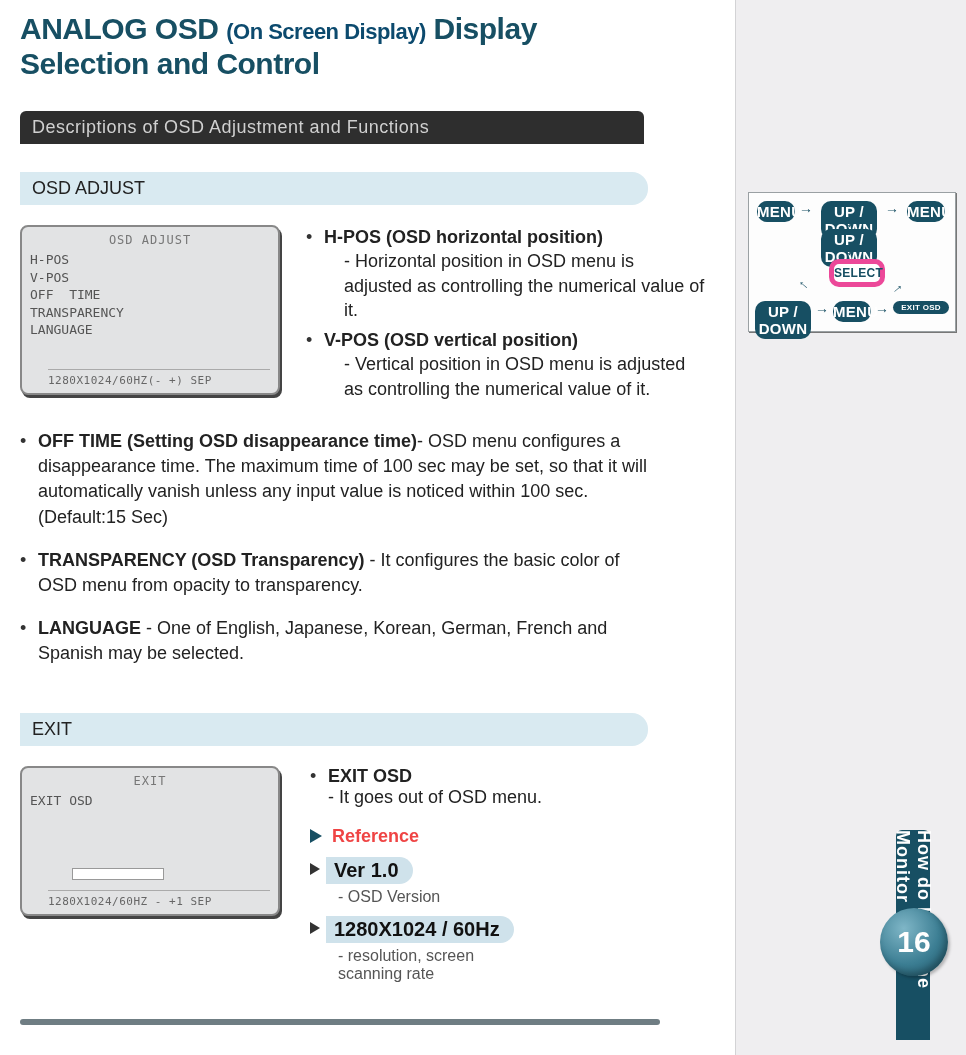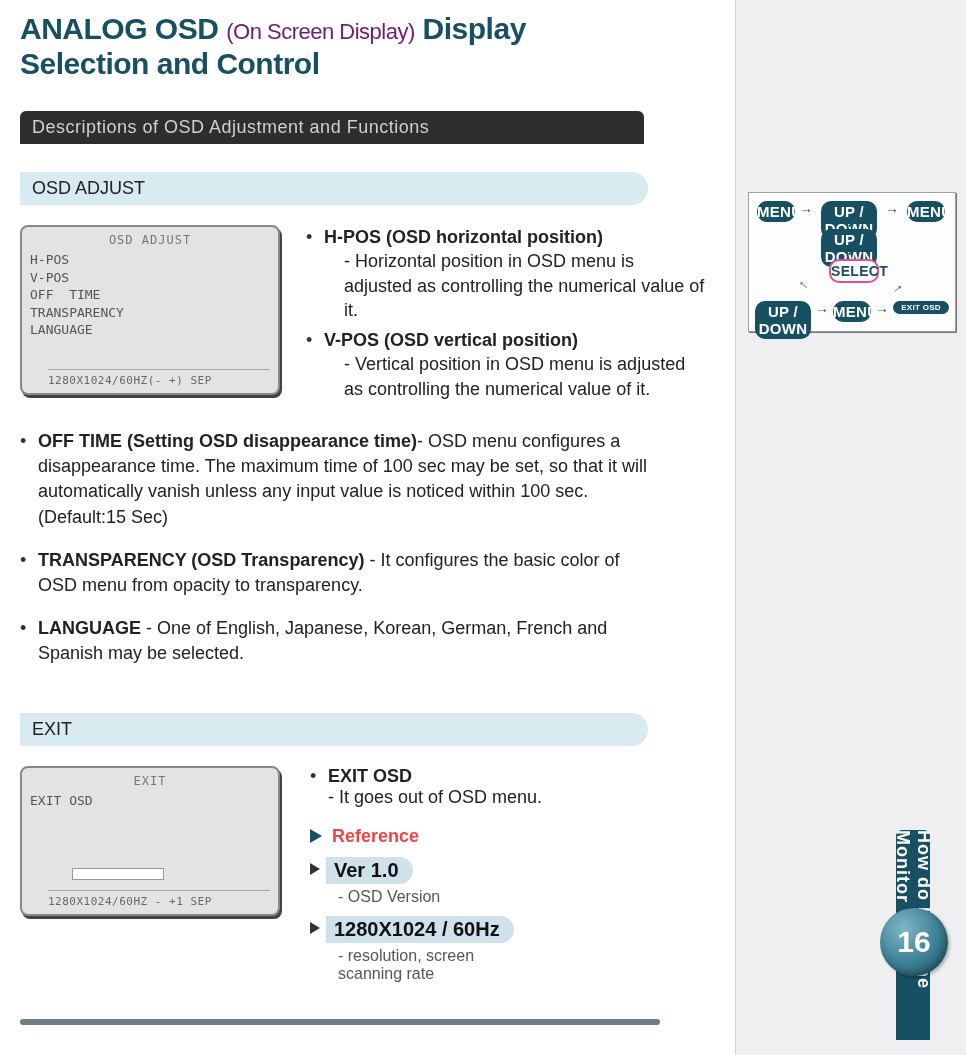--- a/index.html
+++ b/index.html
@@ -1,19 +1,19 @@
 <!DOCTYPE html>
 <html><head>
 <meta charset="utf-8">
 <style>
   html,body{margin:0;padding:0;width:966px;height:1055px;background:#fff;font-family:Arial,Helvetica,sans-serif;color:#222;}
   .page{position:relative;width:966px;height:1055px;}
   .main{position:absolute;left:20px;top:0;width:700px;}
   .title{font-size:30px;font-weight:bold;color:#174f63;line-height:1.15;margin:12px 0 30px 0;letter-spacing:-0.5px;}
-  .title .sub{font-size:22px;font-weight:normal;color:#701a75;}
+  .title .sub{font-size:22px;font-weight:bold;color:#0c4a6e;}
   .dark-bar{background:#2e2e2e;color:#d0d0d0;font-size:18px;padding:6px 12px;width:600px;border-radius:6px 6px 0 0;letter-spacing:0.5px;font-family:Verdana,Geneva,sans-serif;}
   .section-bar{display:inline-block;background:#d9eaf1;color:#222;font-size:18px;padding:6px 16px 6px 12px;width:600px;margin-top:28px;border-radius:0 16px 16px 0;}
   .row1{display:flex;align-items:flex-start;margin-top:20px;}
   .osd-box{width:260px;height:170px;background:#e2e3e4;border:2px solid #888;border-radius:8px;box-shadow:2px 3px 0 #444;font-family:monospace;font-size:13px;color:#555;padding:6px 8px 4px 8px;box-sizing:border-box;position:relative;}
   .osd-box .titlebar{text-align:center;font-size:12px;letter-spacing:1px;margin-bottom:4px;color:#777;}
   .osd-box .item{white-space:pre;line-height:1.35;}
   .osd-box .status{position:absolute;bottom:6px;left:26px;right:8px;border-top:1px solid #aaa;padding-top:4px;font-size:11px;letter-spacing:0.5px;color:#666;}
   .col-text{flex:1;padding-left:26px;font-size:18px;line-height:1.35;}
   .bullet-row{display:flex;margin-bottom:6px;}
   .dot{width:18px;flex:none;color:#333;}
@@ -26,21 +26,21 @@
   .pill{display:inline-block;background:#cfe2eb;color:#111;font-weight:bold;font-size:20px;padding:2px 14px 2px 8px;border-radius:0 14px 14px 0;margin-top:10px;}
   .pill-row::before{content:"";display:inline-block;width:0;height:0;border-left:10px solid #333;border-top:6px solid transparent;border-bottom:6px solid transparent;margin-right:6px;vertical-align:2px;}
   .pill-desc{font-size:16px;color:#555;margin:4px 0 0 28px;font-style:normal;}
   .thin-rule{height:6px;background:#6f7d83;width:640px;border-radius:3px;margin-top:36px;}
   
   .side{position:absolute;right:0;top:0;width:230px;height:1055px;background:#efeef0;border-left:1px solid #d3d3d5;}
   .side-graphic{position:absolute;top:192px;left:12px;width:206px;height:138px;border:1px solid #9aa0a3;background:#fdfdfd;box-shadow:1px 1px 0 #777;}
   .chip{position:absolute;color:#fff;font-size:15px;font-weight:bold;text-align:center;padding:2px 0;border-radius:10px;letter-spacing:0.3px;}
   .chip.menu{background:#174f63;width:38px;}
   .chip.ud{background:#174f63;width:56px;}
-  .chip.sel{background:#fff;color:#174f63;border:2px solid #ec4899;width:46px;font-size:14px;}
+  .chip.sel{background:#fff;color:#174f63;border:5px solid #ec4899;width:46px;font-size:12px;}
   .chip.exit{background:#174f63;width:56px;font-size:8px;}
   .arrow{position:absolute;font-size:14px;color:#174f63;}
   .vtab{position:absolute;right:36px;top:830px;width:34px;height:210px;background:#174f63;color:#fff;writing-mode:vertical-rl;text-orientation:mixed;font-weight:bold;font-size:18px;letter-spacing:1px;display:flex;align-items:center;justify-content:center;border-radius:6px 6px 0 0;}
   .pagecircle{position:absolute;right:18px;top:908px;width:68px;height:68px;border-radius:50%;background:radial-gradient(circle at 35% 30%,#7fb6c7 0%,#3c7e93 55%,#1d5466 100%);color:#fff;font-size:30px;font-weight:bold;display:flex;align-items:center;justify-content:center;box-shadow:inset -3px -4px 6px rgba(0,0,0,.25),2px 2px 3px rgba(0,0,0,.25);}
   .exit-row{display:flex;align-items:flex-start;margin-top:20px;}
   .col-exit{flex:1;padding-left:30px;font-size:18px;}
 </style>
 </head>
 <body>
 

